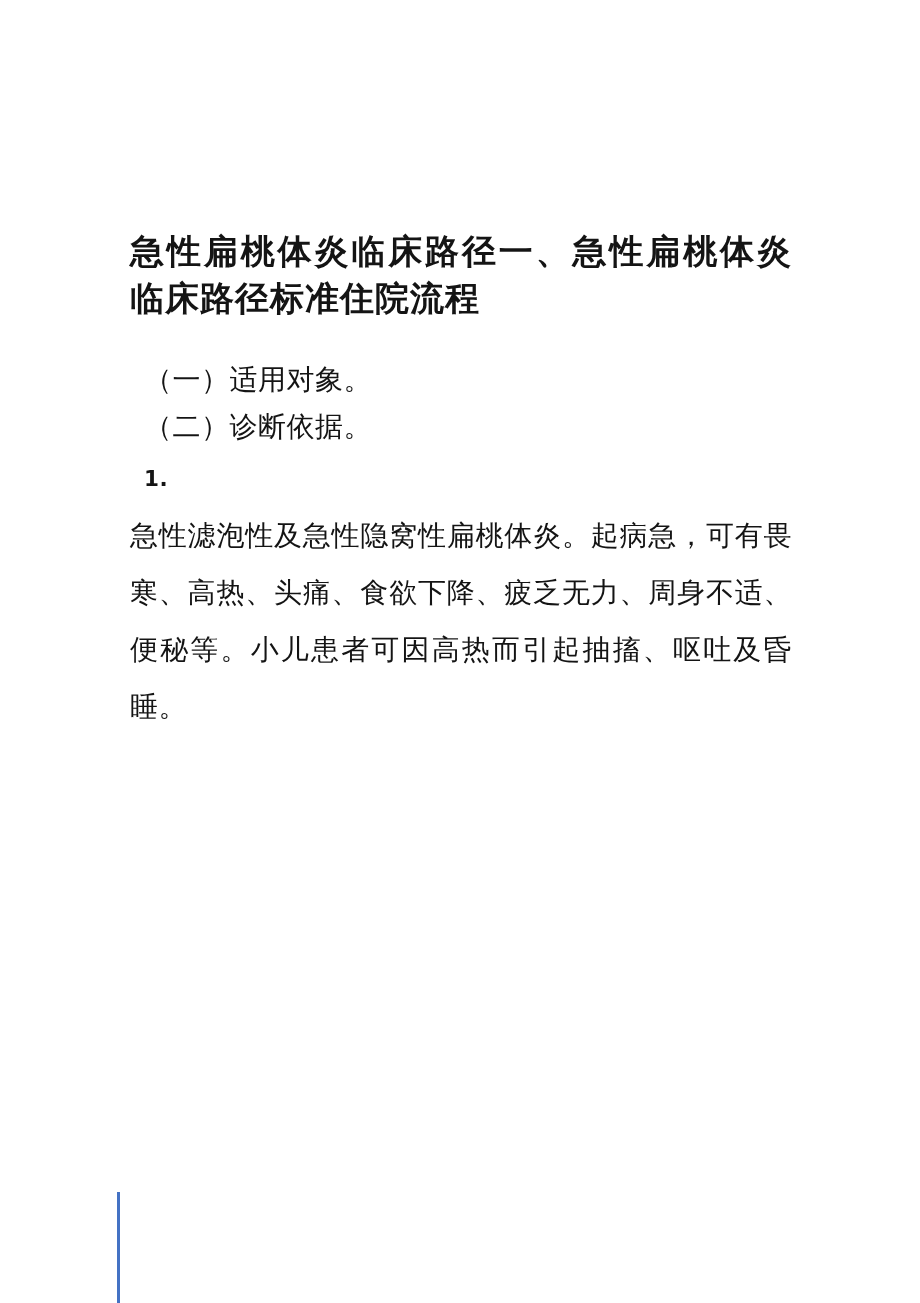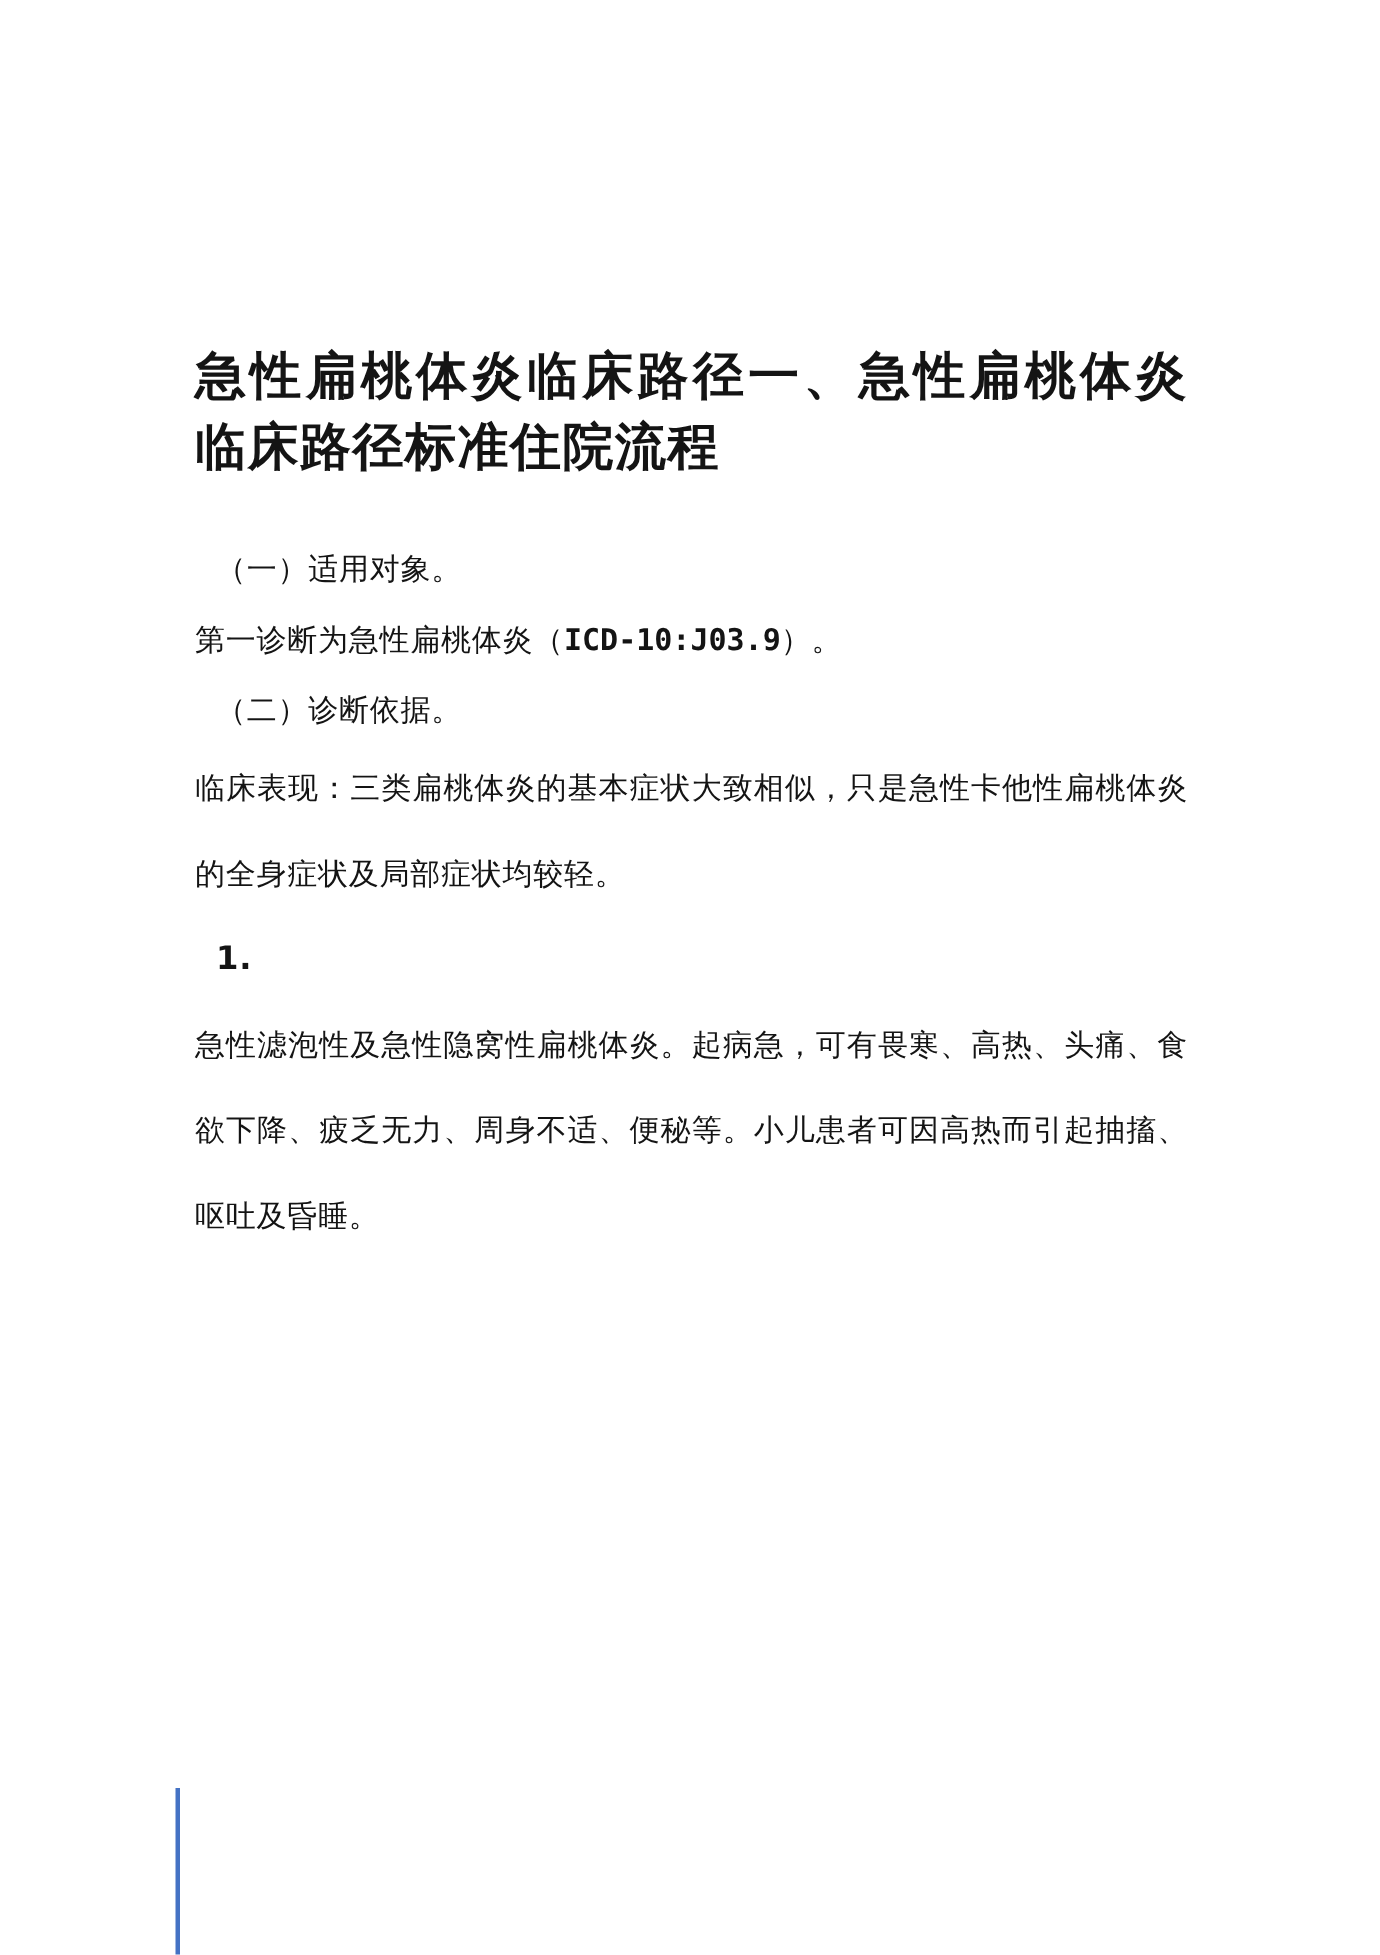--- a/index.html
+++ b/index.html
@@ -30,21 +30,21 @@
   }
   .doc-title {
     font-size: 34px;
     font-weight: bold;
     line-height: 1.38;
     letter-spacing: 1px;
     text-align: justify;
     margin: 0 0 34px 0;
   }
   .para {
-    font-size: 20px;
+    font-size: 28px;
     line-height: 57px;
     text-align: justify;
     margin: 0;
     letter-spacing: 0.5px;
   }
   .para-short {
     line-height: 47px;
     text-align: left;
   }
   .indent {
@@ -80,27 +80,25 @@
 <body style="background: rgb(255, 255, 255); color: rgb(20, 20, 20);">
 
 <div class="page">
 
   <div class="content">
 
     <h1 class="doc-title">急性扁桃体炎临床路径一、急性扁桃体炎临床路径标准住院流程</h1>
 
     <p class="para para-short indent">（一）适用对象。</p>
 
-    <p class="para para-short"><span>第一诊断为急性扁桃体炎（</span><span class="code-bold">ICD-10:J03.9</span><span>）。</span></p>
 
     <p class="para para-short indent">（二）诊断依据。</p>
 
 
 
-    <p class="para">临床表现：三类扁桃体炎的基本症状大致相似，只是急性卡他性扁桃体炎的全身症状及局部症状均较轻。</p>
 
     <div class="list-line">
       <span class="list-number">1.</span>
     </div>
 
     <p class="para">急性滤泡性及急性隐窝性扁桃体炎。起病急，可有畏寒、高热、头痛、食欲下降、疲乏无力、周身不适、便秘等。小儿患者可因高热而引起抽搐、呕吐及昏睡。</p>
 
   </div>
 
   <div class="accent-line" style="background: rgb(68, 114, 196);"></div>

